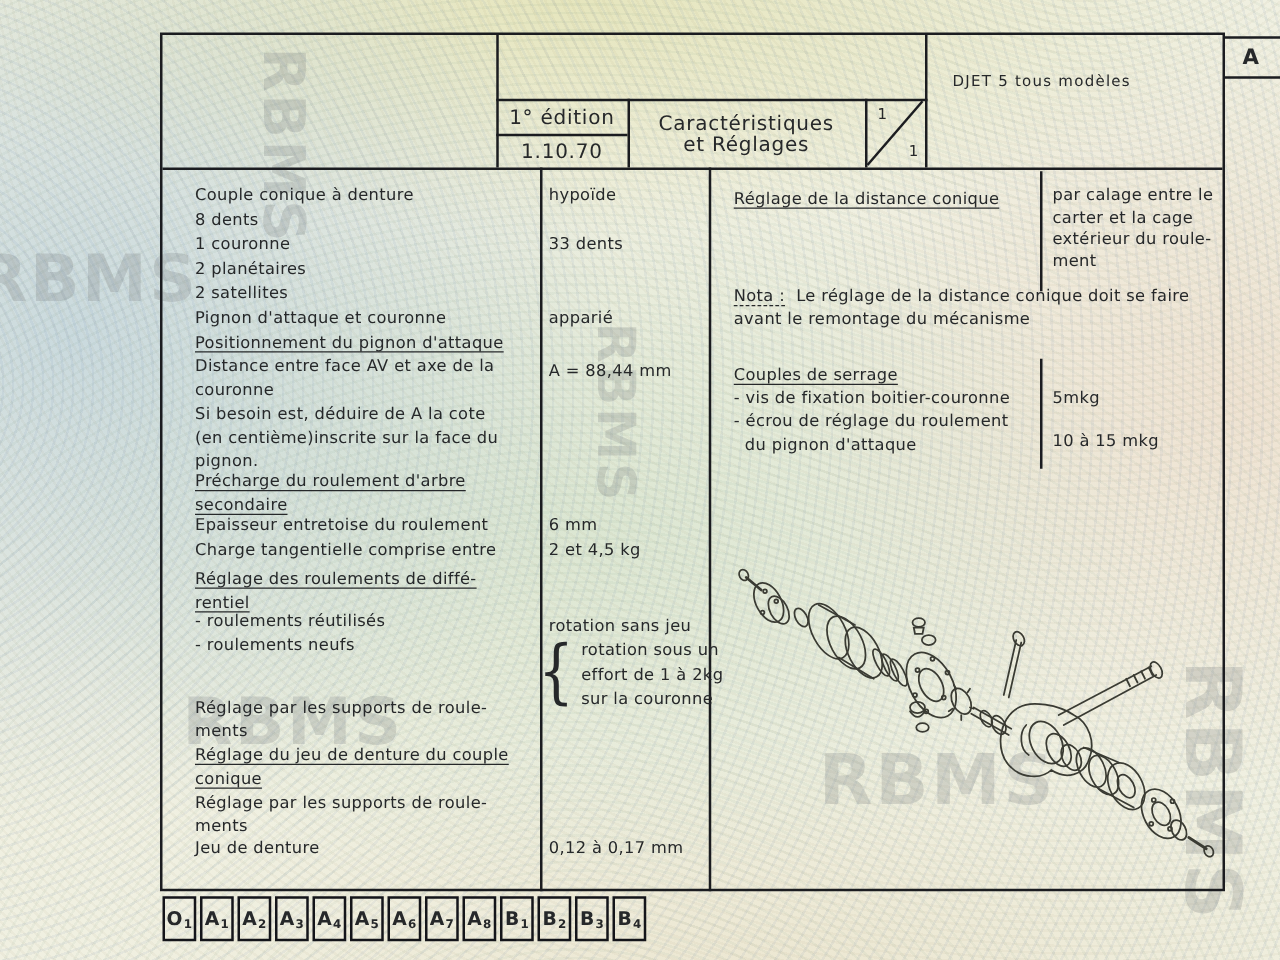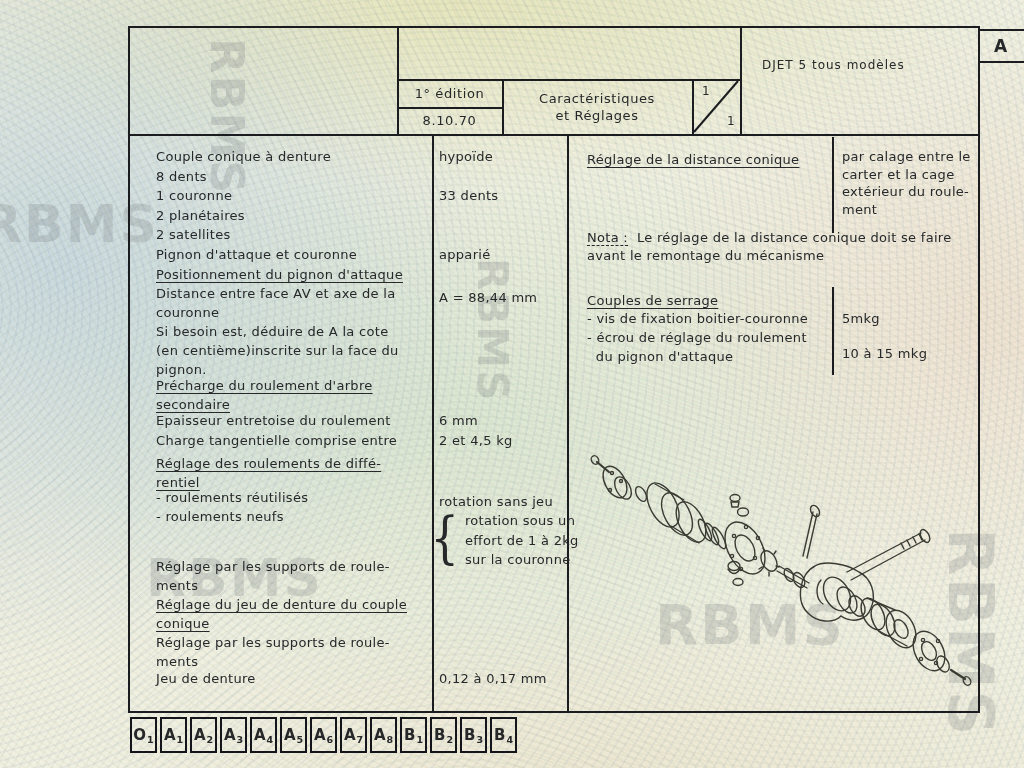--- a/index.html
+++ b/index.html
@@ -36,21 +36,21 @@
   .ul{ text-decoration:underline; text-underline-offset:3px; text-decoration-thickness:1.3px; }
   .ul-dash{ text-decoration:underline dashed; text-underline-offset:3px; text-decoration-thickness:1.2px;margin-top:16px; }
   .rowline{ display:flex; }
   .rowline .lab{ flex:none; width:283px; }
   .rowline .val{ flex:none; }
   .title{
     position:absolute; left:267px; top:0; width:343px; height:52px;
     display:flex; align-items:center; justify-content:center;
     font-size:13.5px; letter-spacing:3px; font-weight:600;
   }
-  .hcell{ position:absolute; display:flex; align-items:center; justify-content:center; font-size:13px; letter-spacing:0.6px; }
+  .hcell{ position:absolute; display:flex; align-items:center; justify-content:center; font-size:16px; letter-spacing:0.6px; }
   .pagebox-num{ position:absolute; font-size:12px; }
   .corner-a{
     position:absolute; z-index:3; left:980px; top:29px; width:44px; height:34px;
     border-top:2.2px solid #1b1c20; border-bottom:2.2px solid #1b1c20;
     display:flex; align-items:center; justify-content:flex-start;
     box-sizing:border-box; padding-left:14px;
     font-size:17px; font-weight:600;
   }
   .tabs{ position:absolute; z-index:3; left:130px; top:717px; display:flex; gap:3px; }
   .tab{
@@ -86,21 +86,21 @@
 
     <div class="rule h-rule" style="left:0; top:106px; width:848px;"></div>
     <div class="rule v-rule" style="left:267px; top:0; height:106px;"></div>
     <div class="rule v-rule" style="left:610px; top:0; height:106px;"></div>
     <div class="rule h-rule" style="left:267px; top:51px; width:345px;"></div>
     <div class="rule v-rule" style="left:372px; top:51px; height:55px;"></div>
     <div class="rule v-rule" style="left:562px; top:51px; height:55px;"></div>
     <div class="rule h-rule" style="left:267px; top:79px; width:105px;"></div>
 
     <div class="hcell" style="left:267px; top:51px; width:105px; height:28px;">1° édition</div>
-    <div class="hcell" style="left:267px; top:79px; width:105px; height:27px;">8.10.70</div>
+    <div class="hcell" style="left:267px; top:79px; width:105px; height:27px;">1.10.70</div>
     <div class="hcell" style="left:372px; top:51px; width:190px; height:55px; flex-direction:column; line-height:17px;">
       <span>Caractéristiques</span>
       <span>et Réglages</span>
     </div>
     <svg style="position:absolute; left:562px; top:51px;" width="48" height="55">
       <line x1="2" y1="53" x2="46" y2="2" stroke="#1b1c20" stroke-width="2"></line>
     </svg>
     <div class="pagebox-num" style="left:572px; top:56px;">1</div>
     <div class="pagebox-num" style="left:597px; top:86px;">1</div>
     <div class="blk" style="left:632px; top:28px; font-size:12px; letter-spacing:1px;">DJET 5  tous modèles</div>

